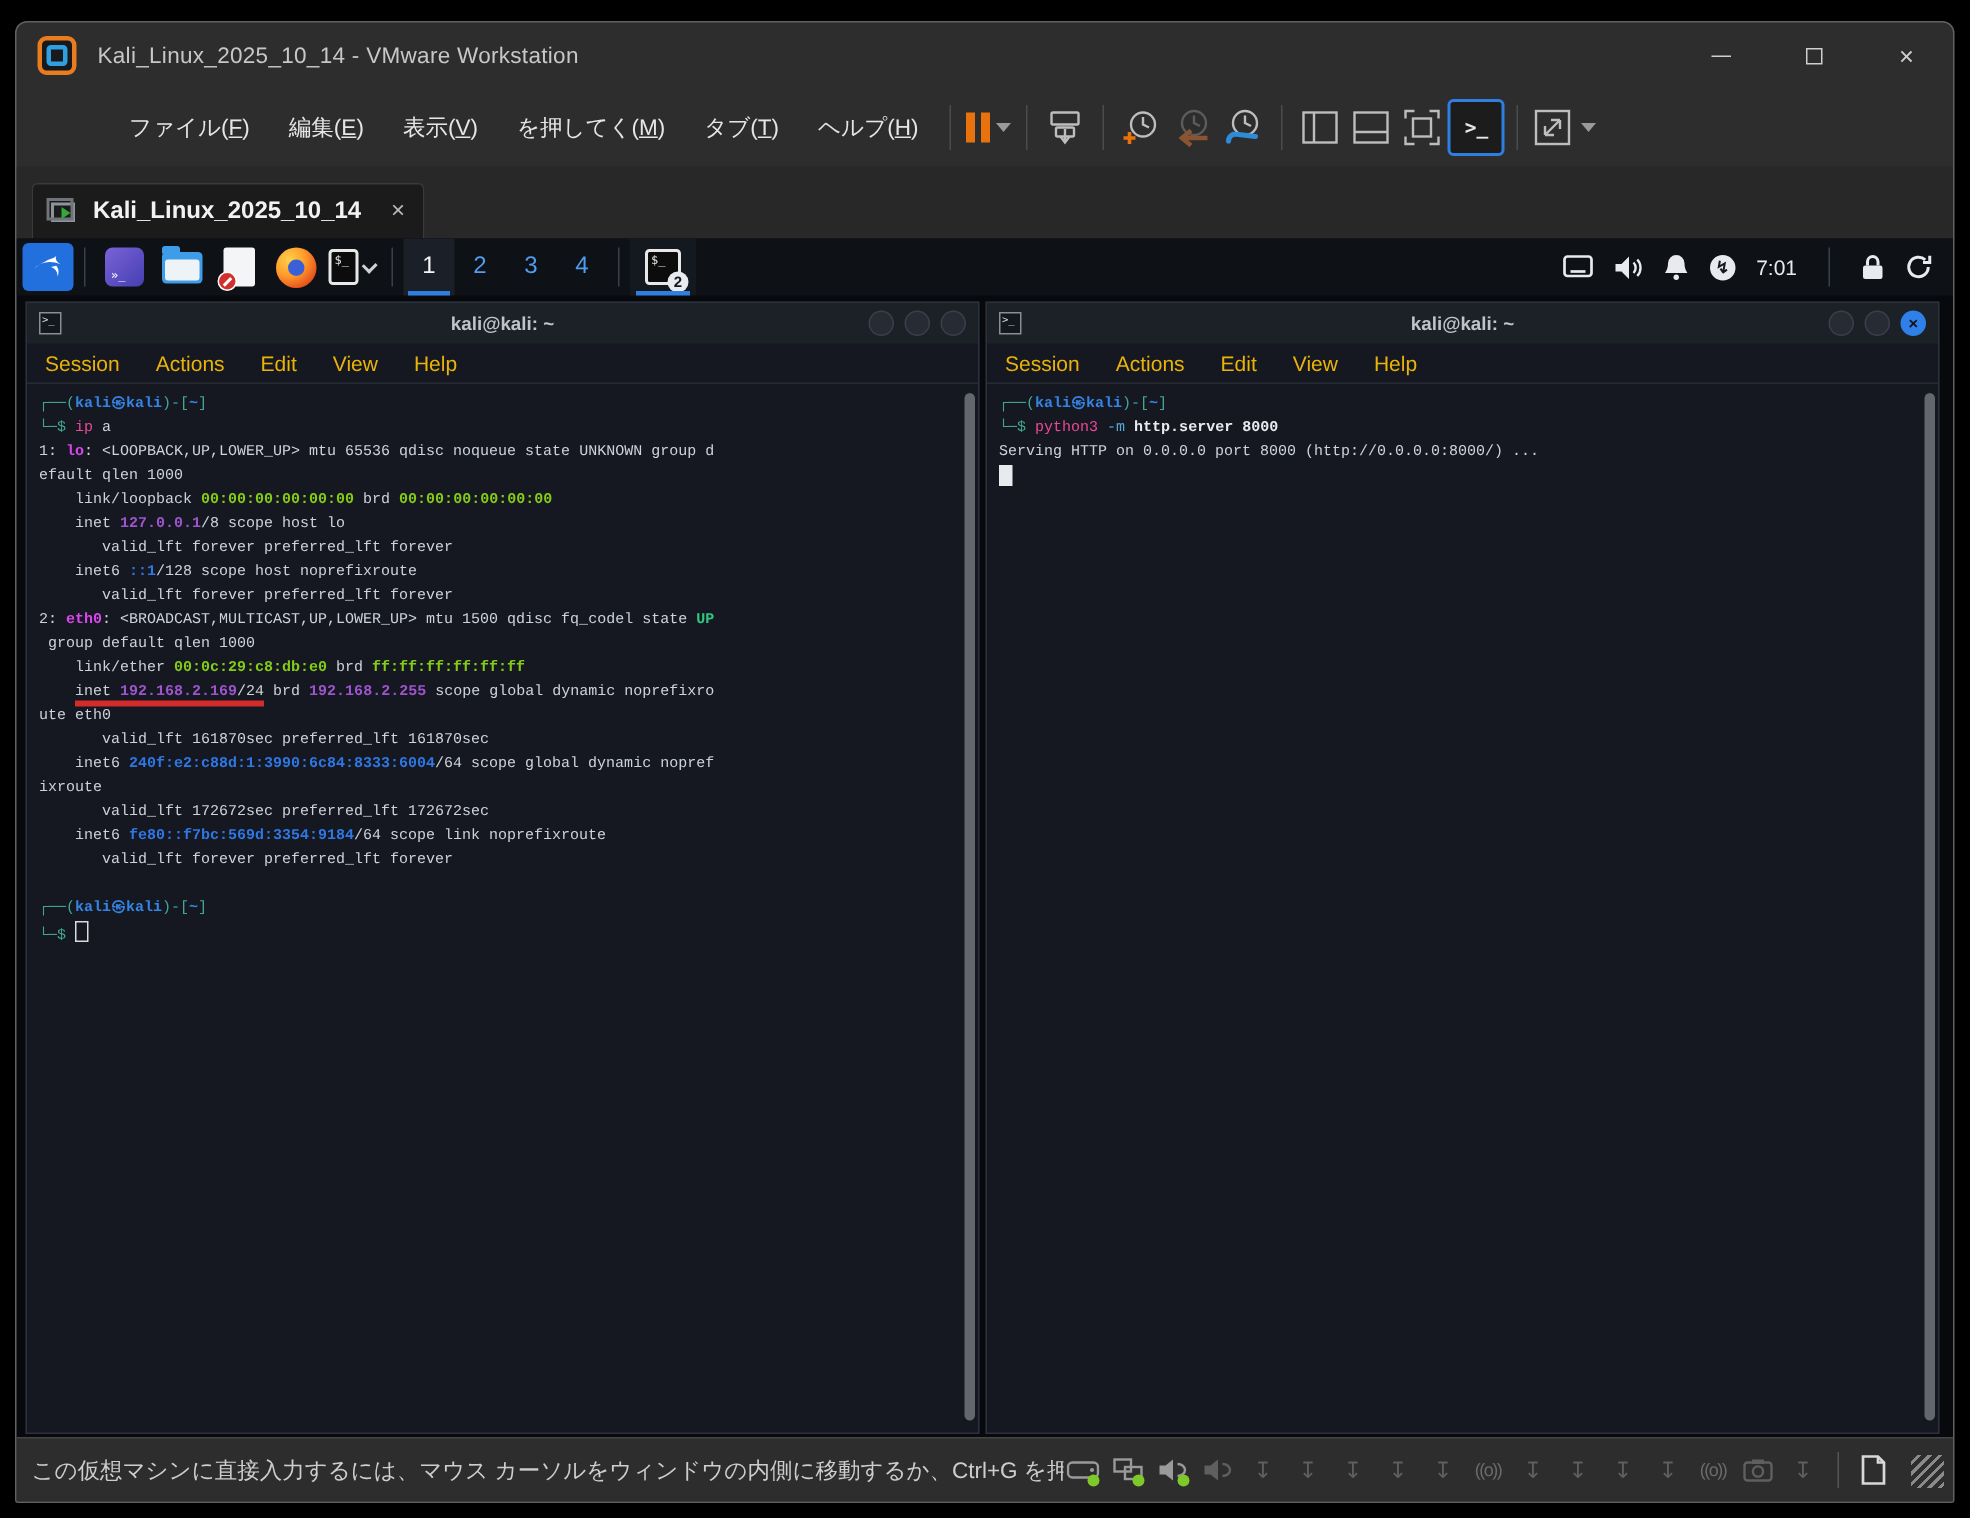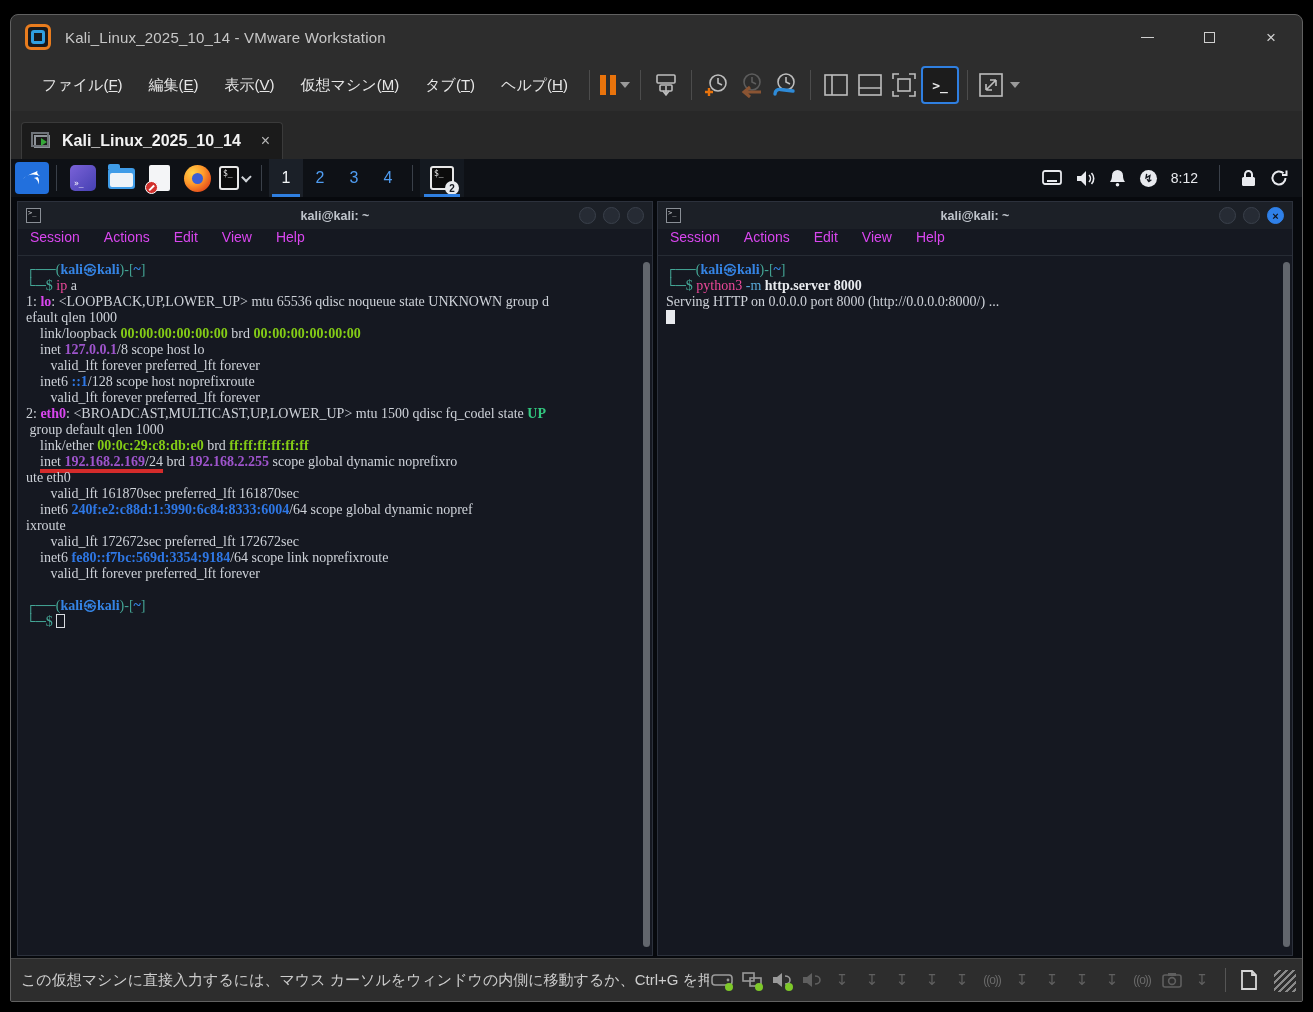--- a/index.html
+++ b/index.html
@@ -13,21 +13,21 @@
   .titlebar{height:44px;display:flex;align-items:center;padding-left:14px;flex:0 0 auto;}
   .vm-logo{width:26px;height:26px;border:3px solid #e87c1e;border-radius:6px;position:relative;background:#17191c;}
   .vm-logo::after{content:"";position:absolute;left:3px;top:3px;right:3px;bottom:3px;border:3px solid #2f9fe0;border-radius:3px;}
   .vm-title{color:#c7c7c7;font-size:15px;margin-left:14px;letter-spacing:.2px;}
   .win-controls{margin-left:auto;display:flex;align-items:center;height:100%;}
   .wc{width:62px;height:100%;display:flex;align-items:center;justify-content:center;color:#cfcfcf;}
   .wc .bar{width:13px;height:1px;background:#cfcfcf;}
   .wc .box{width:11px;height:11px;border:1px solid #cfcfcf;}
   .wc .x{font-size:17px;line-height:1;}
 
-  .toolrow{height:52px;display:flex;align-items:center;padding:0 10px 0 18px;flex:0 0 auto;}
+  .toolrow{height:52px;display:flex;align-items:center;padding:0 10px 0 18px;flex:0 0 auto;margin-left:44px;}
   .menu-item{color:#e6e6e6;font-size:15px;padding:6px 13px;white-space:nowrap;}
   .menu-item u{text-decoration:underline;}
   .tsep{width:1px;height:30px;background:#4c4c4c;margin:0 8px;flex:0 0 auto;}
   .tbtn{display:flex;align-items:center;justify-content:center;min-width:34px;height:36px;border-radius:3px;position:relative;}
   .caret{width:0;height:0;border-left:5px solid transparent;border-right:5px solid transparent;border-top:6px solid #9a9a9a;margin-left:4px;}
   .pausebars{display:flex;gap:4px;}
   .pausebars i{display:block;width:6px;height:20px;background:#e8730c;}
   .icon-gray{stroke:#bdbdbd;fill:none;stroke-width:1.6;}
   .console-btn{border:2px solid #2f7fe0;background:#1c1c1c;width:38px;height:38px;border-radius:4px;
     color:#e8e8e8;font-family:"DejaVu Sans Mono",monospace;font-size:13px;font-weight:bold;
@@ -81,23 +81,23 @@
   .term.left{left:6px;width:636px;}
   .term.right{left:646px;width:636px;}
   .t-titlebar{height:27px;background:#1c2027;display:flex;align-items:center;padding:0 8px;flex:0 0 auto;position:relative;}
   .t-icon{width:15px;height:15px;border:1px solid #8a8f96;background:#14171d;color:#d8dbe0;
     font-family:"DejaVu Sans Mono",monospace;font-size:7px;line-height:1;padding:1px;}
   .t-title{position:absolute;left:0;right:0;text-align:center;color:#bfc4cb;font-size:12.5px;font-weight:bold;}
   .t-btns{margin-left:auto;display:flex;gap:7px;z-index:1;}
   .t-circle{width:17px;height:17px;border-radius:50%;background:#262b34;border:1px solid #3a404b;}
   .t-circle.close-active{background:#2f80e8;border-color:#2f80e8;color:#10131a;font-weight:bold;font-size:11px;
     display:flex;align-items:center;justify-content:center;}
-  .t-menu{height:27px;display:flex;gap:24px;padding:0 12px;color:#d946ef;font-size:14px;
+  .t-menu{height:27px;display:flex;align-items:center;gap:24px;padding:0 12px;color:#eab308;font-size:14px;
     border-bottom:1px solid #262b34;flex:0 0 auto;}
-  .t-body{flex:1 1 auto;padding:6px 8px;font-family:Liberation Serif, serif;font-size:14px;line-height:16px;
+  .t-body{flex:1 1 auto;padding:6px 8px;font-family:Liberation Mono, monospace;font-size:10px;line-height:16px;
     color:#ced2d9;white-space:pre;overflow:hidden;position:relative;}
   .t-scroll{position:absolute;right:2px;top:60px;bottom:8px;width:7px;border-radius:4px;background:#62666d;}
   .tl{height:16px;}
   .tl span.p{color:#44a696;}
   .tl span.u{color:#3584e4;font-weight:bold;}
   .tl span.cmd{color:#ec4899;}
   .tl span.opt{color:#58a6d5;}
   .tl span.b{color:#e8eaee;font-weight:bold;}
   .tl span.dev{color:#d946ef;font-weight:bold;}
   .tl span.mac{color:#84cc16;font-weight:bold;}
@@ -141,21 +141,21 @@
       <div class="wc">
           <span class="x">×</span>
         </div>
     </div>
   </div>
 
   <div class="toolrow">
     <div class="menu-item"><span>ファイル(</span><u>F</u><span>)</span></div>
     <div class="menu-item"><span>編集(</span><u>E</u><span>)</span></div>
     <div class="menu-item"><span>表示(</span><u>V</u><span>)</span></div>
-    <div class="menu-item"><span>仮想マシン(</span><u>M</u><span>)</span></div>
+    <div class="menu-item"><span>を押してく(</span><u>M</u><span>)</span></div>
     <div class="menu-item"><span>タブ(</span><u>T</u><span>)</span></div>
     <div class="menu-item"><span>ヘルプ(</span><u>H</u><span>)</span></div>
 
     <div class="tsep"></div>
     <div class="tbtn">
       <span class="pausebars">
           <i></i>
           <i></i>
         </span>
       <span class="caret"></span>
@@ -275,21 +275,21 @@
         </svg>
         <svg width="19" height="17" viewBox="0 0 19 17">
           <path d="M1 6 h4 l5-5 v15 l-5-5 H1 z" fill="#e8eaee"></path>
           <path d="M13 5 a5 5 0 0 1 0 7 M15.5 3 a8 8 0 0 1 0 11" stroke="#e8eaee" fill="none" stroke-width="1.6"></path>
         </svg>
         <svg width="17" height="18" viewBox="0 0 17 18">
           <path d="M8.5 1 a5.5 5.5 0 0 1 5.5 5.5 c0 4 1.5 5.5 2 6.5 H1 c.5-1 2-2.5 2-6.5 A5.5 5.5 0 0 1 8.5 1 z" fill="#e8eaee"></path>
           <circle cx="8.5" cy="15.8" r="1.8" fill="#e8eaee"></circle>
         </svg>
         <span class="power-dot">↯</span>
-        <span class="clock">8:12</span>
+        <span class="clock">7:01</span>
         <div class="kb-sep"></div>
         <svg width="15" height="18" viewBox="0 0 15 18">
           <rect x="1" y="8" width="13" height="9" rx="1.5" fill="#e8eaee"></rect>
           <path d="M4 8 V5.5 a3.5 3.5 0 0 1 7 0 V8" stroke="#e8eaee" fill="none" stroke-width="2"></path>
         </svg>
         <svg width="18" height="18" viewBox="0 0 18 18">
           <path d="M15.5 9 a6.5 6.5 0 1 1 -2-4.7" stroke="#e8eaee" fill="none" stroke-width="2"></path>
           <path d="M16.5 1.5 v4.5 h-4.5" fill="none" stroke="#e8eaee" stroke-width="2"></path>
         </svg>
       </div>

